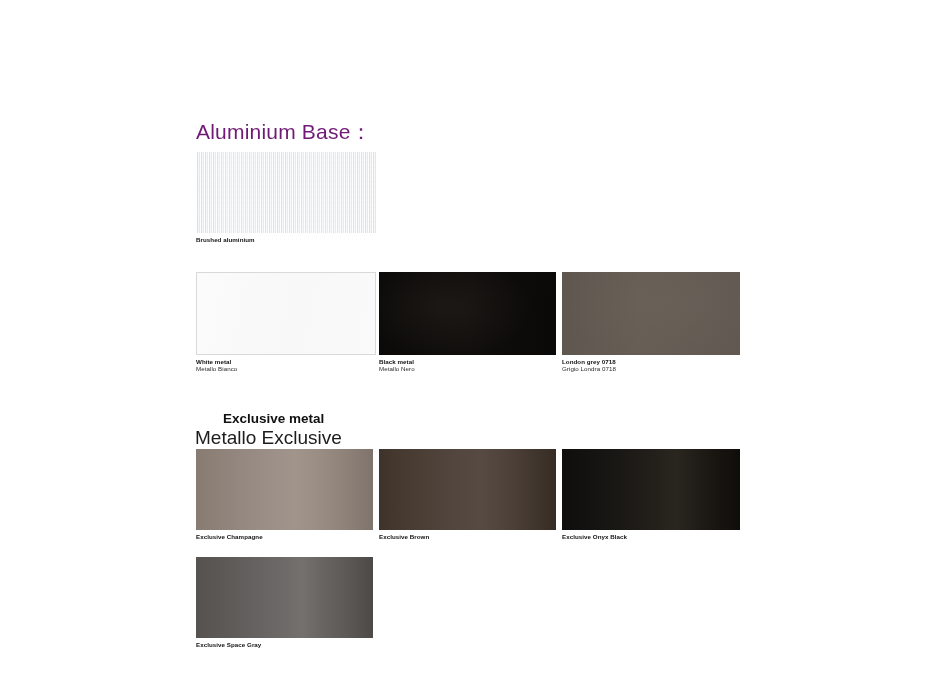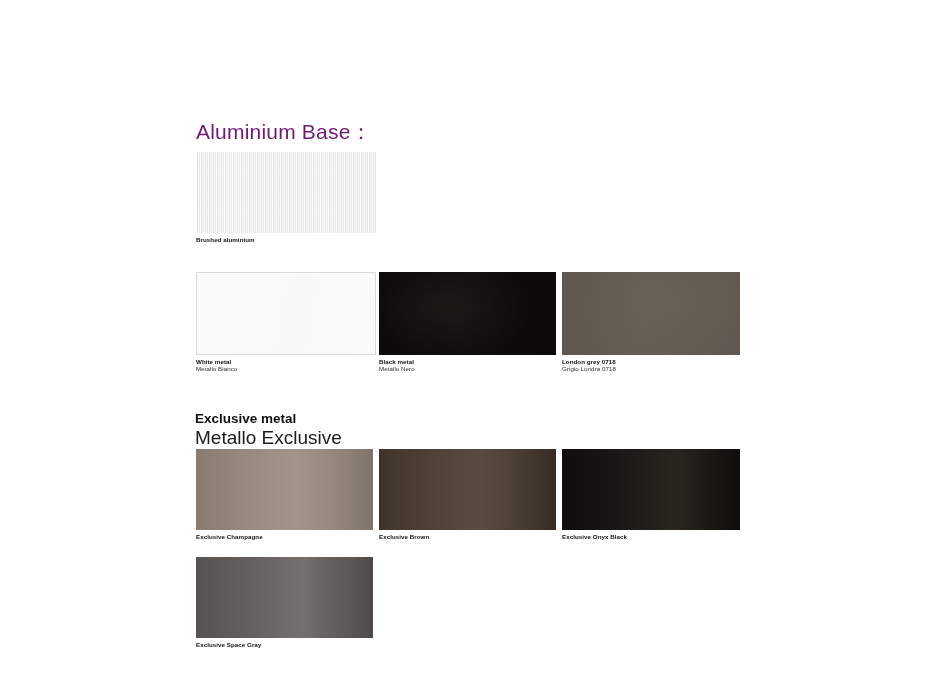--- a/index.html
+++ b/index.html
@@ -72,20 +72,21 @@
     position: absolute;
     left: 195px;
     top: 411px;
   }
   .section-heading .en {
     display: block;
     font-size: 13.5px;
     font-weight: bold;
     color: #111111;
     line-height: 1.18;
+    margin-left: 28px;
   }
   .section-heading .it {
     display: block;
     font-size: 19px;
     font-weight: 400;
     color: #1c1c1c;
     line-height: 1.18;
   }
 
   

